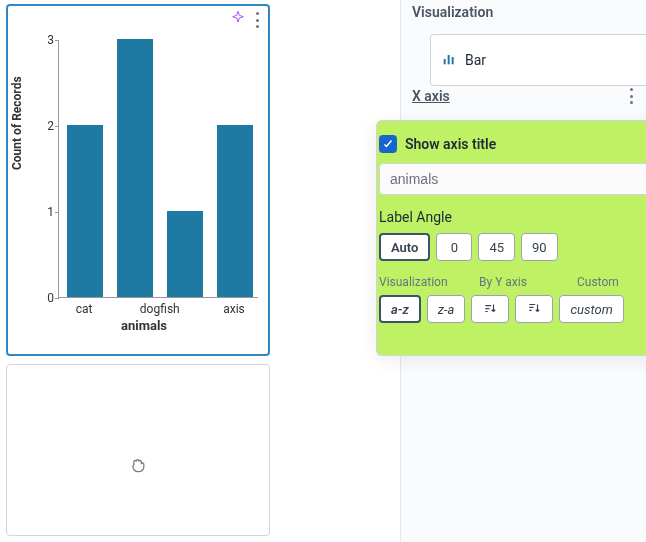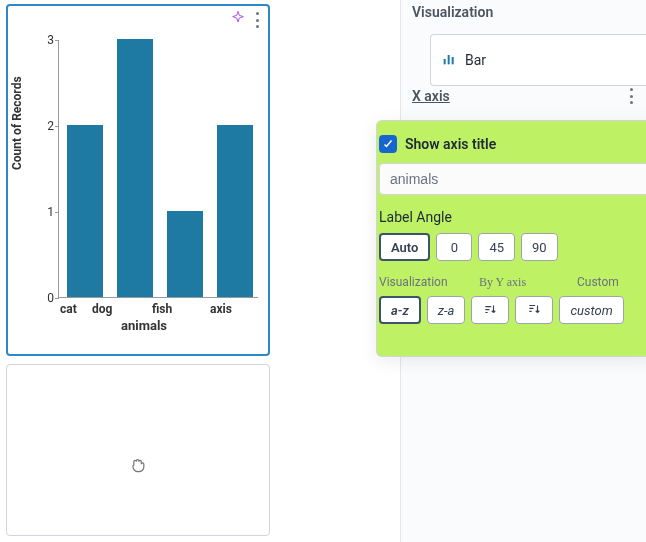--- a/index.html
+++ b/index.html
@@ -76,24 +76,24 @@
     transform-origin: left top;
     font-size: 12px;
     font-weight: 700;
     color: #333;
     white-space: nowrap;
   }
   .xtick-label {
     position: absolute;
     font-size: 12px;
     color: #333;
+    text-align: center;
     width: 48px;
     top: 262px;
     transform: translateX(-50%);
-    font-weight: bold;
   }
   .xlabel {
     position: absolute;
     top: 278px;
     left: 0; right: 0;
     text-align: center;
     font-size: 13px;
     font-weight: 700;
     color: #333;
   }
@@ -211,21 +211,21 @@
   }
   .pill.active { border: 2px solid #3b536b; font-weight: 600; }
   .italic { font-style: italic; }
   .sort-headers {
     display: flex;
     font-size: 12px;
     color: #6b7280;
     margin-bottom: 6px;
   }
   .sort-headers > div:nth-child(1){ width: 100px; }
-  .sort-headers > div:nth-child(2){ width: 98px; font-family: Liberation Serif, serif; }
+  .sort-headers > div:nth-child(2){ width: 98px; }
   .sort-headers > div:nth-child(3){ flex: 1; }
   .more-dots {
     width: 4px; height: 16px;
     display: flex; flex-direction: column; justify-content: space-between;
   }
   .more-dots span { width:3px; height:3px; background:#6b7280; border-radius:50%; }
 </style>
 </head>
 <body>
 
@@ -256,22 +256,22 @@
       <div class="ytick-line" style="top:172px"></div>
       <div class="ytick-line" style="top:86px"></div>
       <div class="ytick-line" style="top:0px"></div>
       <div class="bar" style="left:8px;  height:172px"></div>
       <div class="bar" style="left:58px; height:258px"></div>
       <div class="bar" style="left:108px;height:86px"></div>
       <div class="bar" style="left:158px;height:172px"></div>
     </div>
 
     <span class="xtick-label" style="left:56px">cat</span>
-    <span class="xtick-label" style="left:88px">dog</span>
-    <span class="xtick-label" style="left:148px">fish</span>
+    <span class="xtick-label" style="left:122px">dog</span>
+    <span class="xtick-label" style="left:142px">fish</span>
     <span class="xtick-label" style="left:206px">axis</span>
     <div class="xlabel">animals</div>
   </div>
 </div>
 
 <div class="empty-card">
   <span class="loading-icon">
     <svg width="20" height="20" viewBox="0 0 24 24">
         <path d="M7 11V8a1.5 1.5 0 013 0V7a1.5 1.5 0 013 0v1a1.5 1.5 0 013 0v3a1.5 1.5 0 013 0v3a6 6 0 01-6 6h-1a6 6 0 01-6-6v-1a1.5 1.5 0 011-1z" fill="none" stroke="#777" stroke-width="1.5"></path>
       </svg>

